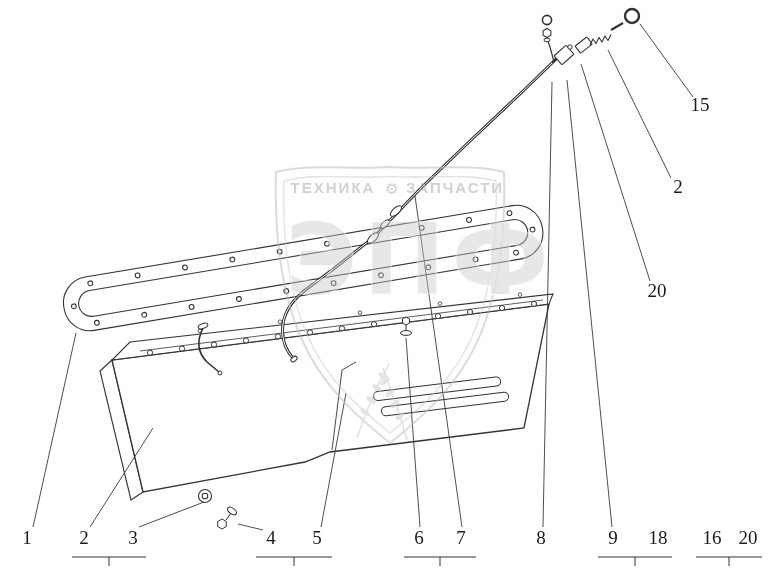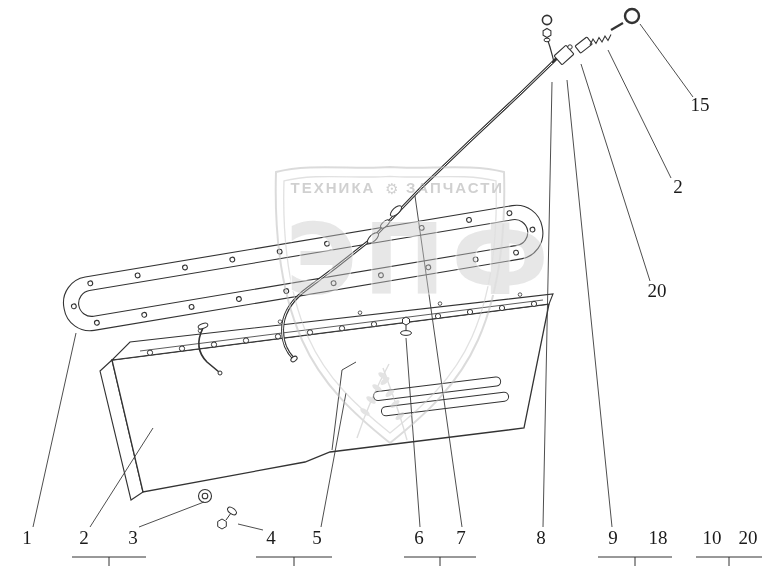--- a/index.html
+++ b/index.html
@@ -202,19 +202,19 @@
   <div class="callout" style="left:27px;top:537px">1</div>
   <div class="callout" style="left:84px;top:537px">2</div>
   <div class="callout" style="left:133px;top:537px">3</div>
   <div class="callout" style="left:271px;top:537px">4</div>
   <div class="callout" style="left:317px;top:537px">5</div>
   <div class="callout" style="left:419px;top:537px">6</div>
   <div class="callout" style="left:461px;top:537px">7</div>
   <div class="callout" style="left:541px;top:537px">8</div>
   <div class="callout" style="left:613px;top:537px">9</div>
   <div class="callout" style="left:658px;top:537px">18</div>
-  <div class="callout" style="left:712px;top:537px">10</div>
+  <div class="callout" style="left:712px;top:537px">16</div>
   <div class="callout" style="left:748px;top:537px">20</div>
   <div class="callout" style="left:700px;top:104px">15</div>
   <div class="callout" style="left:678px;top:186px">2</div>
   <div class="callout" style="left:657px;top:290px">20</div>
 
 </div>
 
 </body></html>

